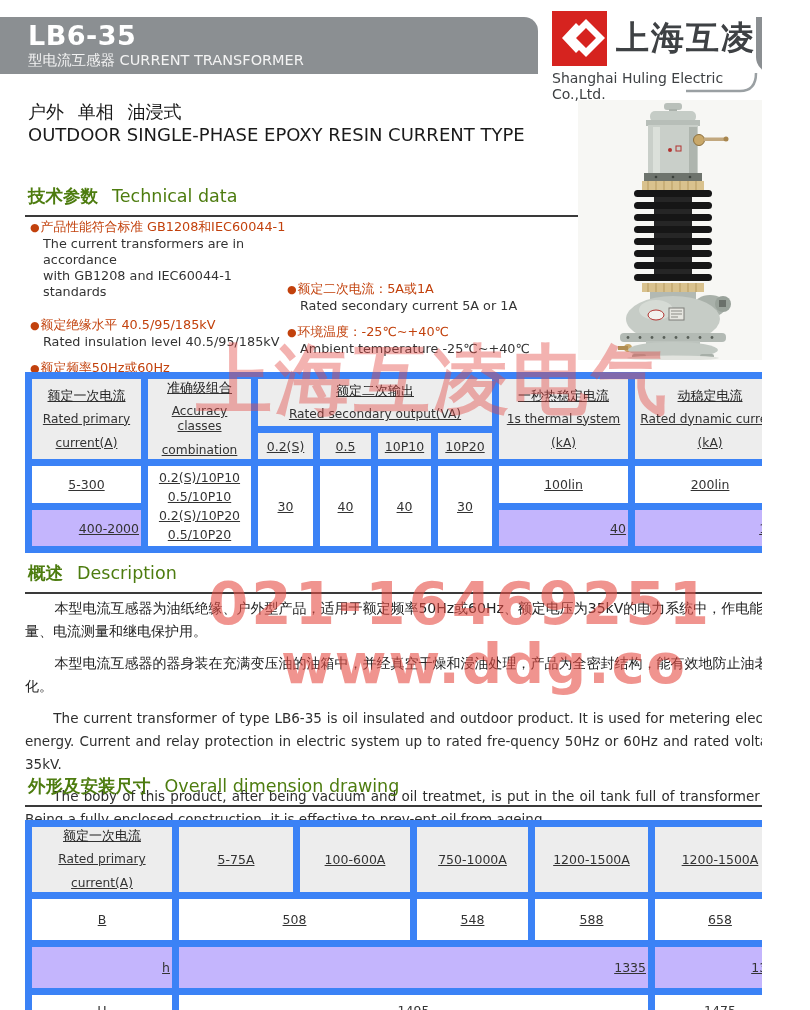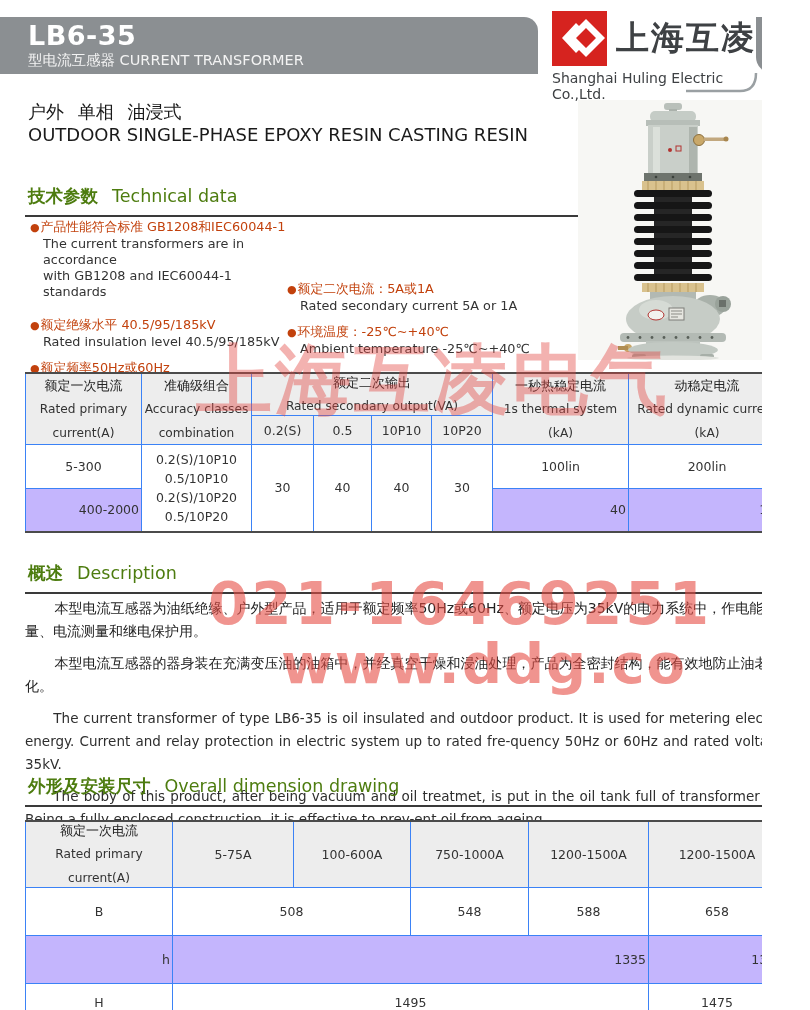--- a/index.html
+++ b/index.html
@@ -39,22 +39,22 @@
   .bullets { width:262px; font-size:12.8px; line-height:16px; }
   .bullet { margin-bottom:15px; }
   .b-zh { color:#c2410c; font-weight:500; }
   .dot { margin-right:1px; font-size:11px; }
   .b-en { color:#333; margin-left:13px; }
 
   
   table { border-collapse:collapse; table-layout:fixed; width:760px;
           text-align:center; color:#333; }
   .t1, .t2 { border-top:2px solid #4b4b4b; border-bottom:2px solid #4b4b4b; }
-  .t1 td, .t2 td { border:1px solid #3b82f6; vertical-align:middle; padding:1px 2px;
-                   font-size:12.5px; }
+  .t1 td, .t2 td { border:7px solid #3b82f6; vertical-align:middle; padding:1px 2px;
+                   font-size:12.5px;text-decoration:underline; }
   .hd { background:#ededed; }
   .hd div { line-height:15px; }
   .hd .zh { font-size:13px; color:#222; }
   .hd .en { font-size:12.2px;margin-top:9px; }
   .shaded { background:#c4b5fd;text-align:right; }
   .acc div { line-height:19px; }
 
   
   .desc { left:25px; top:597px; width:760px; }
   .desc p { margin:0 0 9px 0; }
@@ -88,21 +88,21 @@
       <path d="M34 8 L53 27 L34 46 L15 27 Z M34 17 L44 27 L34 37 L24 27 Z" fill="#ffffff" fill-rule="evenodd"></path>
     </svg>
   </div>
   <div class="abs logo-cn">上海互凌</div>
   <div class="abs company">Shanghai Huling Electric Co.,Ltd.</div>
   <svg class="abs connector" width="92" height="26" viewBox="0 0 92 26">
     <path d="M 10 21 H 64 Q 80 21 80 3" stroke="#9aa0a3" stroke-width="2.5" fill="none"></path>
   </svg>
 
   <div class="abs intro-zh">户外 单相 油浸式</div>
-  <div class="abs intro-en">OUTDOOR SINGLE-PHASE EPOXY RESIN CASTING RESIN</div>
+  <div class="abs intro-en">OUTDOOR SINGLE-PHASE EPOXY RESIN CURRENT TYPE</div>
 
   <div class="abs section-head" style="top:184px;">
     <span class="head-zh">技术参数</span>
     <span class="head-en">Technical data</span>
   </div>
 
   <div class="abs bullets" style="left:30px; top:219px;">
     <div class="bullet" style="margin-bottom:17px;">
       <div class="b-zh"><span class="dot">●</span><span>产品性能符合标准 GB1208和IEC60044-1</span></div>
       <div class="b-en">The current transformers are in accordance</div>

